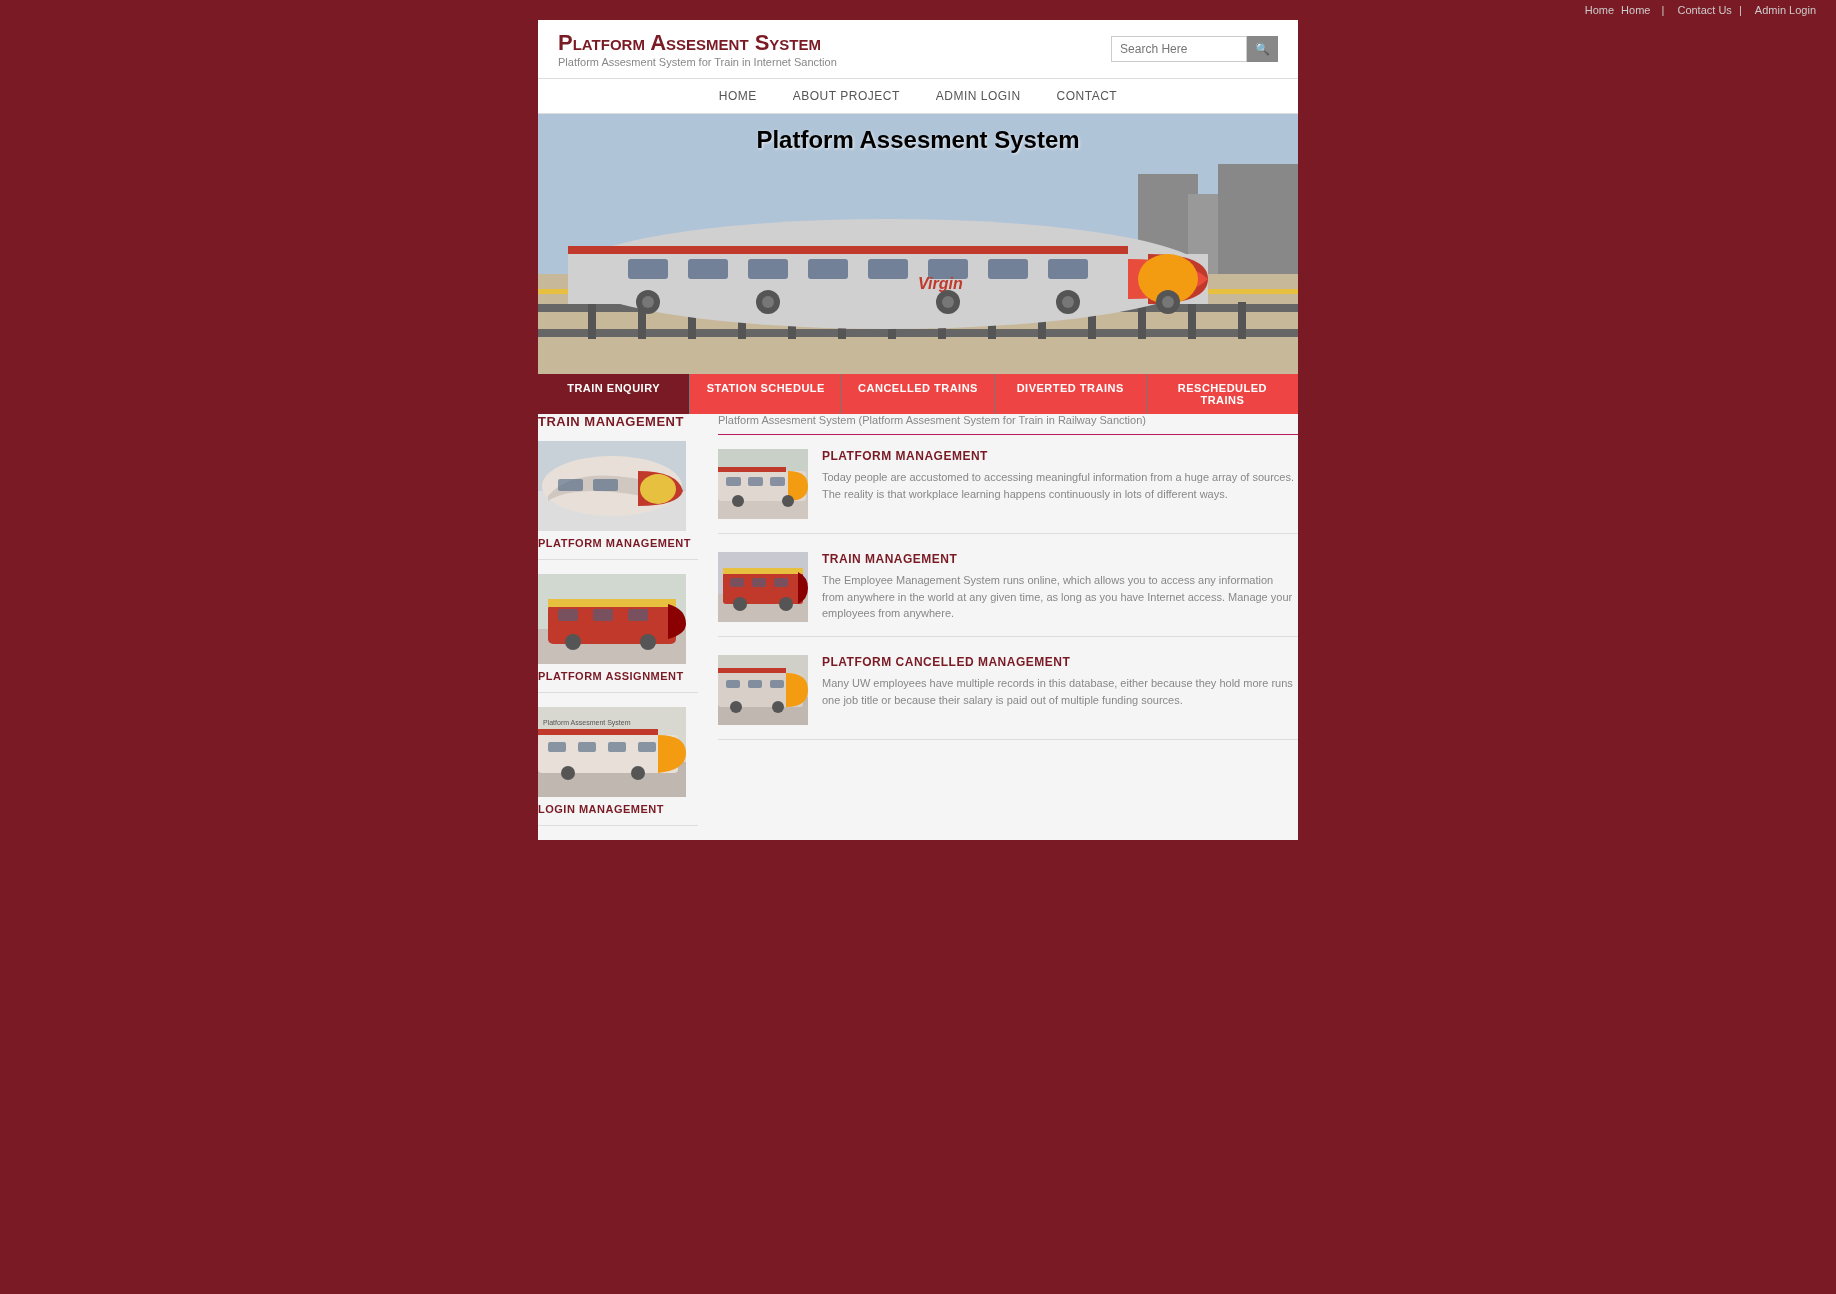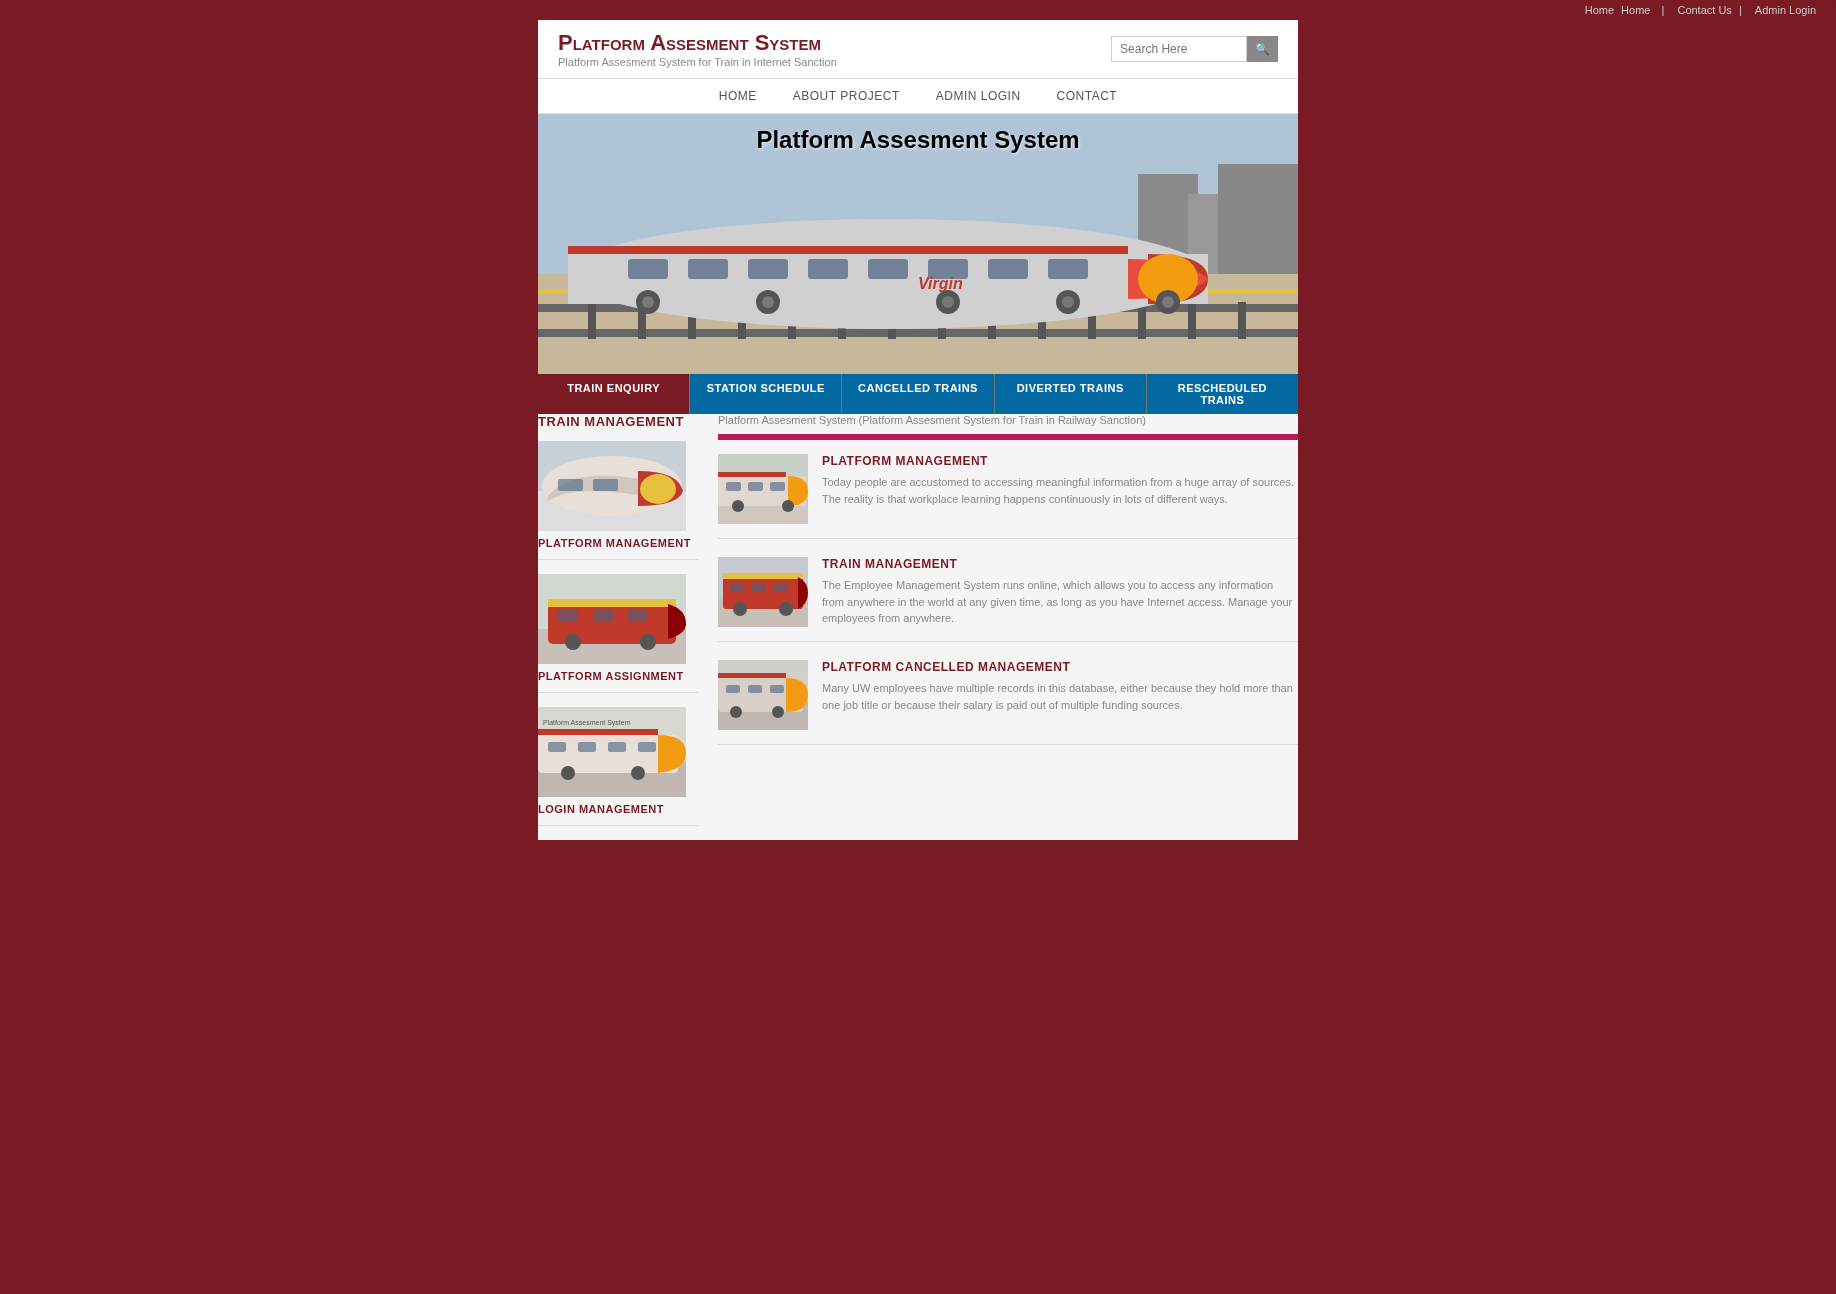--- a/index.html
+++ b/index.html
@@ -112,21 +112,21 @@
       font-weight: bold;
       color: #000;
       white-space: nowrap;
       z-index: 10;
       text-shadow: 1px 1px 3px rgba(255,255,255,0.7);
     }
 
     
     #hero-tabs {
       display: flex;
-      background: #0369a1;
+      background: #ef4444;
     }
     .hero-tab {
       flex: 1;
       padding: 8px 10px;
       font-size: 11px;
       font-weight: bold;
       color: #fff;
       text-align: center;
       cursor: pointer;
       border-right: 1px solid #777;
@@ -184,21 +184,21 @@
 
     
     #main-content {
       flex: 1;
     }
     #breadcrumb {
       font-size: 11px;
       color: #888;
       margin-bottom: 14px;
       padding-bottom: 8px;
-      border-bottom: 6px solid #be185d;
+      border-bottom: 1px solid #be185d;
     }
     .content-item {
       display: flex;
       gap: 14px;
       margin-bottom: 18px;
       padding-bottom: 14px;
       border-bottom: 1px solid #ddd;
     }
     .content-img {
       width: 90px;
@@ -446,19 +446,19 @@
             <rect x="8" y="25" width="14" height="8" rx="2" fill="#4a6080" opacity="0.6"></rect>
             <rect x="30" y="25" width="14" height="8" rx="2" fill="#4a6080" opacity="0.6"></rect>
             <rect x="52" y="25" width="14" height="8" rx="2" fill="#4a6080" opacity="0.6"></rect>
             <rect x="0" y="13" width="68" height="5" fill="#c0392b"></rect>
             <circle cx="18" cy="52" r="6" fill="#555"></circle>
             <circle cx="60" cy="52" r="6" fill="#555"></circle>
           </svg>
         </div>
         <div class="content-text">
           <h3>PLATFORM CANCELLED MANAGEMENT</h3>
-          <p>Many UW employees have multiple records in this database, either because they hold more than one job title or because their salary is paid out of multiple funding sources.</p>
+          <p>Many UW employees have multiple records in this database, either because they hold more runs one job title or because their salary is paid out of multiple funding sources.</p>
         </div>
       </div>
     </div>
   </div>
 
 </div>
 
 </body></html>

